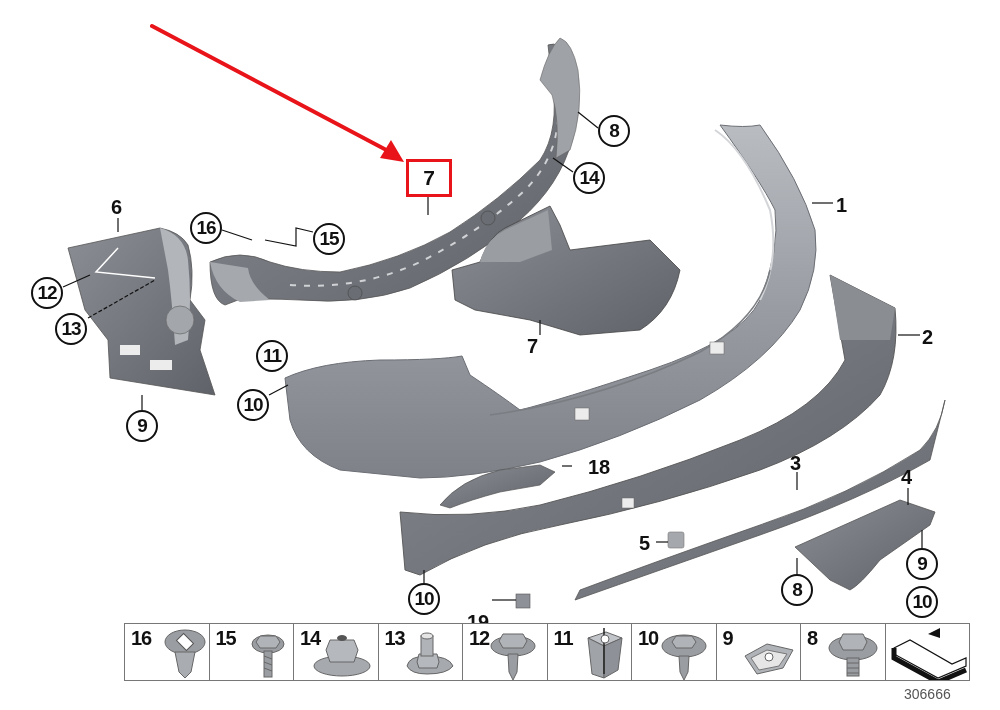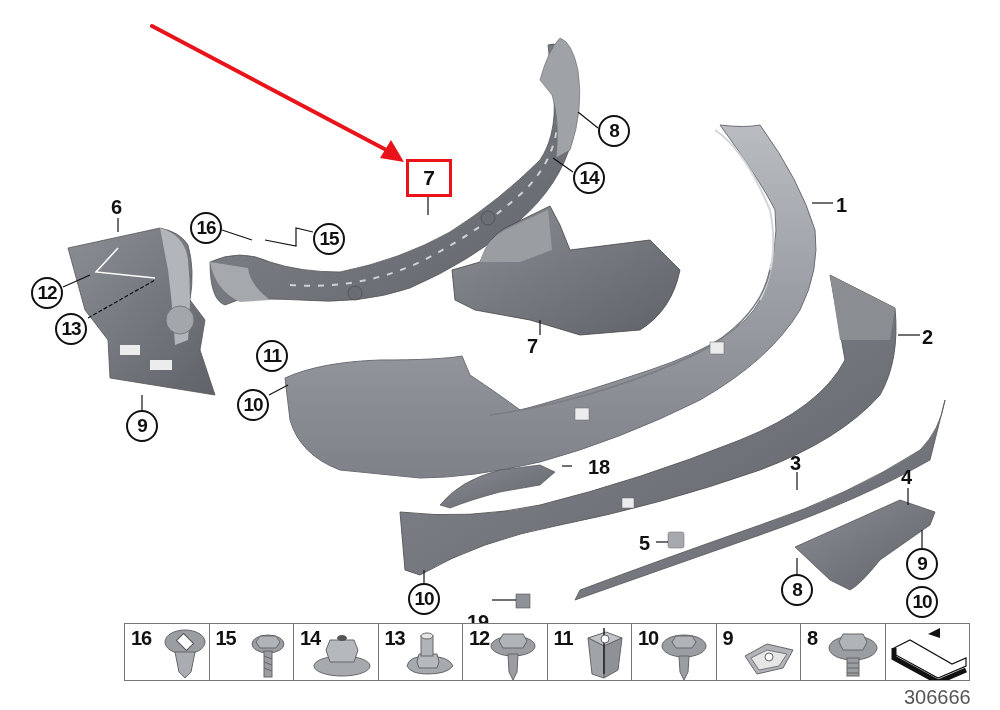--- a/index.html
+++ b/index.html
@@ -6,21 +6,21 @@
   body { width:1000px; height:710px; position:relative; overflow:hidden; font-family:"Liberation Sans", sans-serif; }
   #canvas { position:absolute; left:0; top:0; width:1000px; height:710px; }
   .circ { position:absolute; width:32px; height:32px; border:2px solid #111; border-radius:50%; background:#fff; box-sizing:border-box; display:flex; align-items:center; justify-content:center; font-family:"Liberation Sans", sans-serif; font-weight:bold; font-size:19px; color:#111; letter-spacing:-1px; }
   .plain { position:absolute; font-family:"Liberation Sans", sans-serif; font-weight:bold; font-size:20px; color:#111; }
   .highlight-box { position:absolute; left:406px; top:159px; width:46px; height:38px; border:3px solid #e8141a; box-sizing:border-box; display:flex; align-items:center; justify-content:center; font-family:"Liberation Sans", sans-serif; font-weight:bold; font-size:21px; color:#111; background:#fff; }
   .strip { position:absolute; left:124px; top:623px; width:846px; height:58px; display:flex; border:1.5px solid #777; box-sizing:border-box; background:#fff; }
   .cell { flex:1; border-right:1.5px solid #777; position:relative; }
   .cell:last-child { border-right:none; }
   .cell .num { position:absolute; left:6px; top:3px; font-family:"Liberation Sans", sans-serif; font-weight:bold; font-size:20px; color:#111; letter-spacing:-1px; }
   .cell svg { position:absolute; left:0; top:0; }
-  .diagram-id { position:absolute; left:904px; top:686px; font-family:"Liberation Sans", sans-serif; font-size:20px; color:#555; }
+  .diagram-id { position:absolute; left:904px; top:686px; font-family:"Liberation Sans", sans-serif; font-size:14px; color:#555; }
 </style>
 </head>
 <body>
 
 <svg id="canvas" width="1000" height="710" viewBox="0 0 1000 710">
   <defs>
     <linearGradient id="gBumper" x1="0" y1="0" x2="0" y2="1">
       <stop offset="0" stop-color="#b9bcc1"></stop>
       <stop offset="0.5" stop-color="#9a9da3"></stop>
       <stop offset="1" stop-color="#7e8187"></stop>

